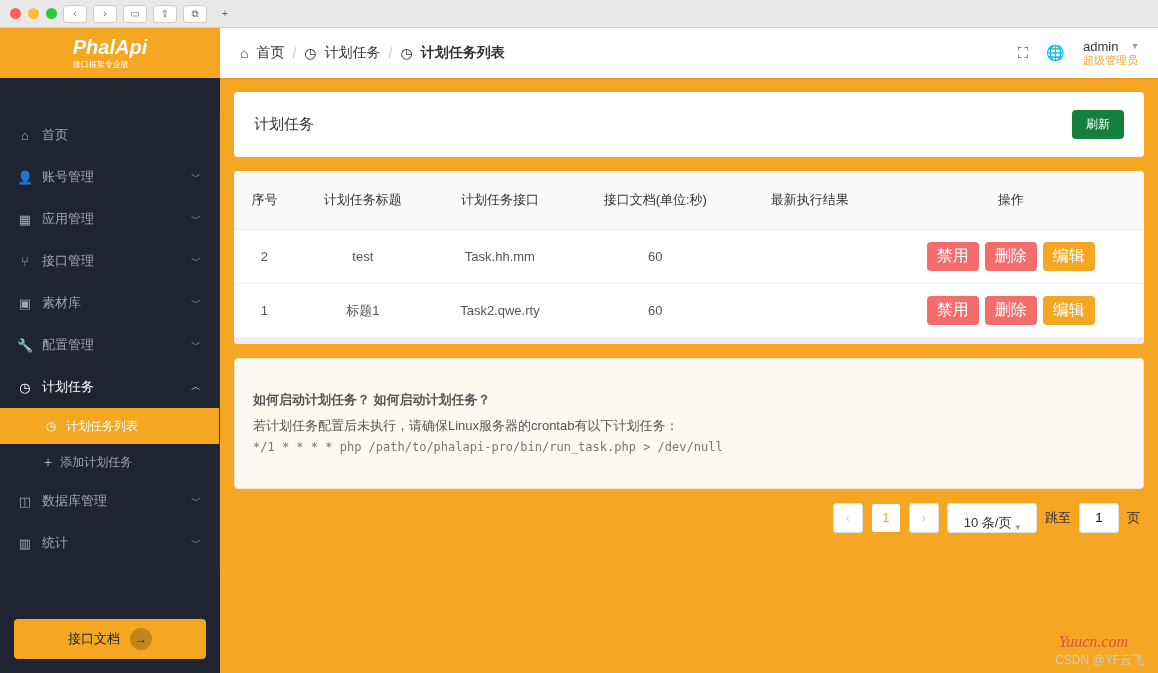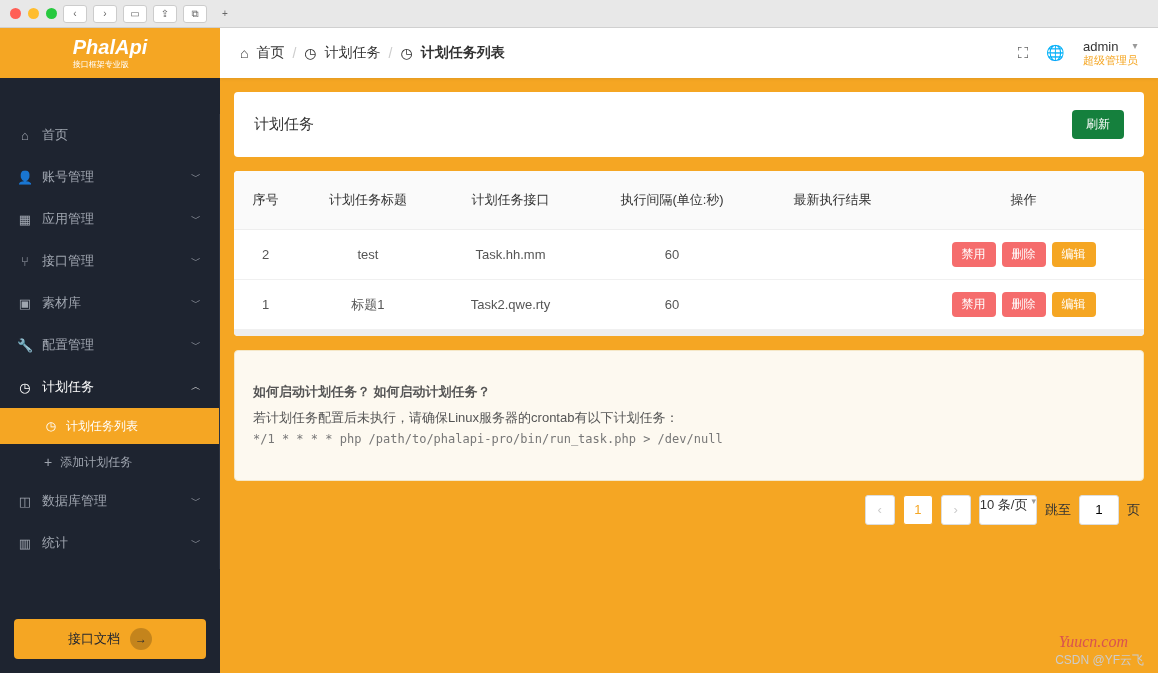--- a/index.html
+++ b/index.html
@@ -54,33 +54,33 @@
     .card-title { font-size: 15px; font-weight: 500; }
     .btn { padding: 6px 14px; border-radius: 4px; font-size: 12px; cursor: pointer; border: none; color: #fff; }
     .btn-orange { background: #15803d; }
     .btn-red { background: #f56c6c; }
     
     .table-card { background: #fff; border-radius: 4px; padding: 0; margin-bottom: 14px; overflow-x: auto; }
     table { width: 100%; border-collapse: collapse; min-width: 900px; }
     th { padding: 20px 8px; text-align: center; font-weight: 500; font-size: 13px; color: #333; border-bottom: 1px solid #eee; background: #fafafa; }
     td { padding: 12px 8px; text-align: center; font-size: 13px; color: #555; border-bottom: 1px solid #f0f0f0; }
     .action-btns { display: flex; gap: 6px; justify-content: center; }
-    .action-btns .btn { padding: 4px 10px; font-size: 12px; }
+    .action-btns .btn { padding: 4px 10px; font-size: 16px; }
     .btn-edit { background: #f5a623; }
     .scroll-hint { height: 6px; background: #eee; }
     
     .info-card { background: #fdf9f0; border: 1px solid #f5e8c8; border-radius: 4px; padding: 30px 18px; font-size: 13px; line-height: 1.7; color: #555; }
     .info-title { font-weight: 600; margin-bottom: 4px; }
     .code-line { font-family: monospace; font-size: 12px; color: #777; }
     
     .pagination { display: flex; align-items: center; justify-content: flex-end; gap: 8px; padding: 14px 4px; font-size: 13px; }
     .pg-btn { min-width: 30px; height: 30px; border: 1px solid #ddd; background: #fff; border-radius: 3px; display: flex; align-items: center; justify-content: center; cursor: pointer; color: #666; }
     .pg-btn.active { border-color: #f5a623; color: #f5a623; }
     .pg-btn.disabled { color: #ccc; cursor: not-allowed; }
-    .pg-select { height: 30px; border: 1px solid #ddd; border-radius: 3px; padding: 0 0; background: #fff; display: flex; align-items: flex-start; gap: 4px; }
+    .pg-select { height: 30px; border: 1px solid #ddd; border-radius: 3px; padding: 0 16px; background: #fff; display: flex; align-items: flex-end; gap: 4px; }
     .pg-input { width: 40px; height: 30px; border: 1px solid #ddd; border-radius: 3px; text-align: center; }
     
     .watermark { position: absolute; bottom: 22px; right: 30px; color: #d9534f; font-size: 16px; font-family: serif; font-style: italic; }
     .csdn-mark { position: absolute; bottom: 4px; right: 14px; color: #ccc; font-size: 12px; }
     
     .icon { display: inline-flex; width: 14px; height: 14px; align-items: center; justify-content: center; }
   </style>
 </head>
 <body>
 
@@ -202,21 +202,21 @@
         </div>
       </div>
 
       <div class="table-card">
         <table>
           <thead>
             <tr>
               <th>序号</th>
               <th>计划任务标题</th>
               <th>计划任务接口</th>
-              <th style="line-height:1.2;">执行间隔(单位:秒)</th>
+              <th style="line-height:1.2;">接口文档(单位:秒)</th>
               <th>最新执行结果</th>
               <th>操作</th>
             </tr>
           </thead>
           <tbody>
             <tr>
               <td>2</td>
               <td>test</td>
               <td>Task.hh.mm</td>
               <td>60</td>

